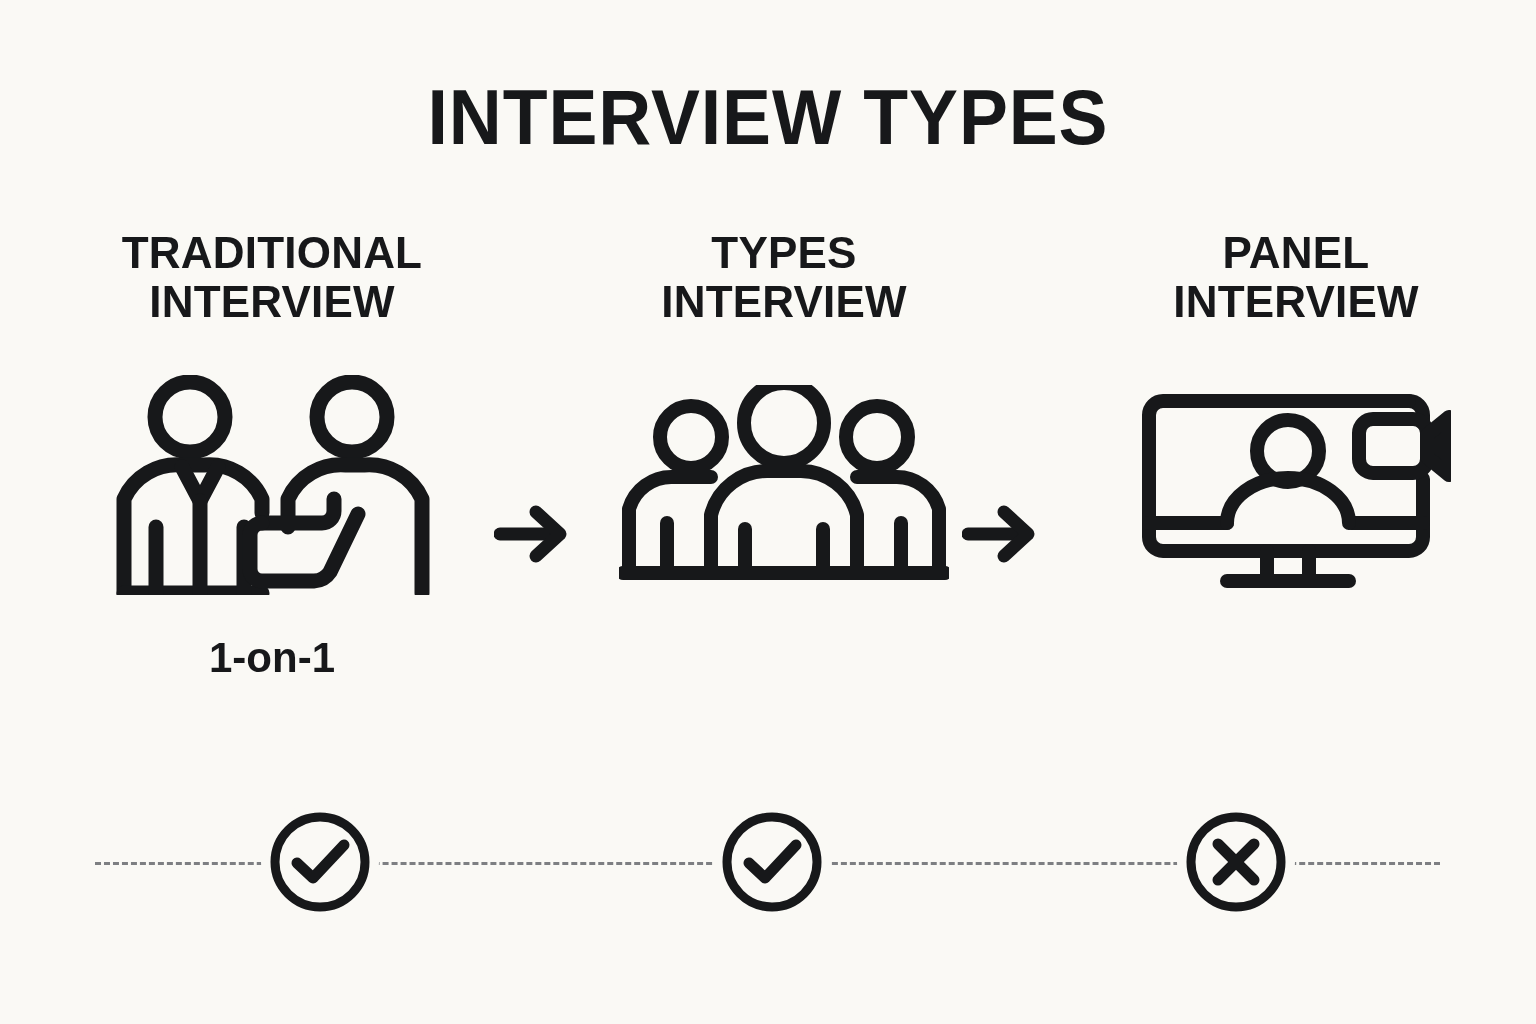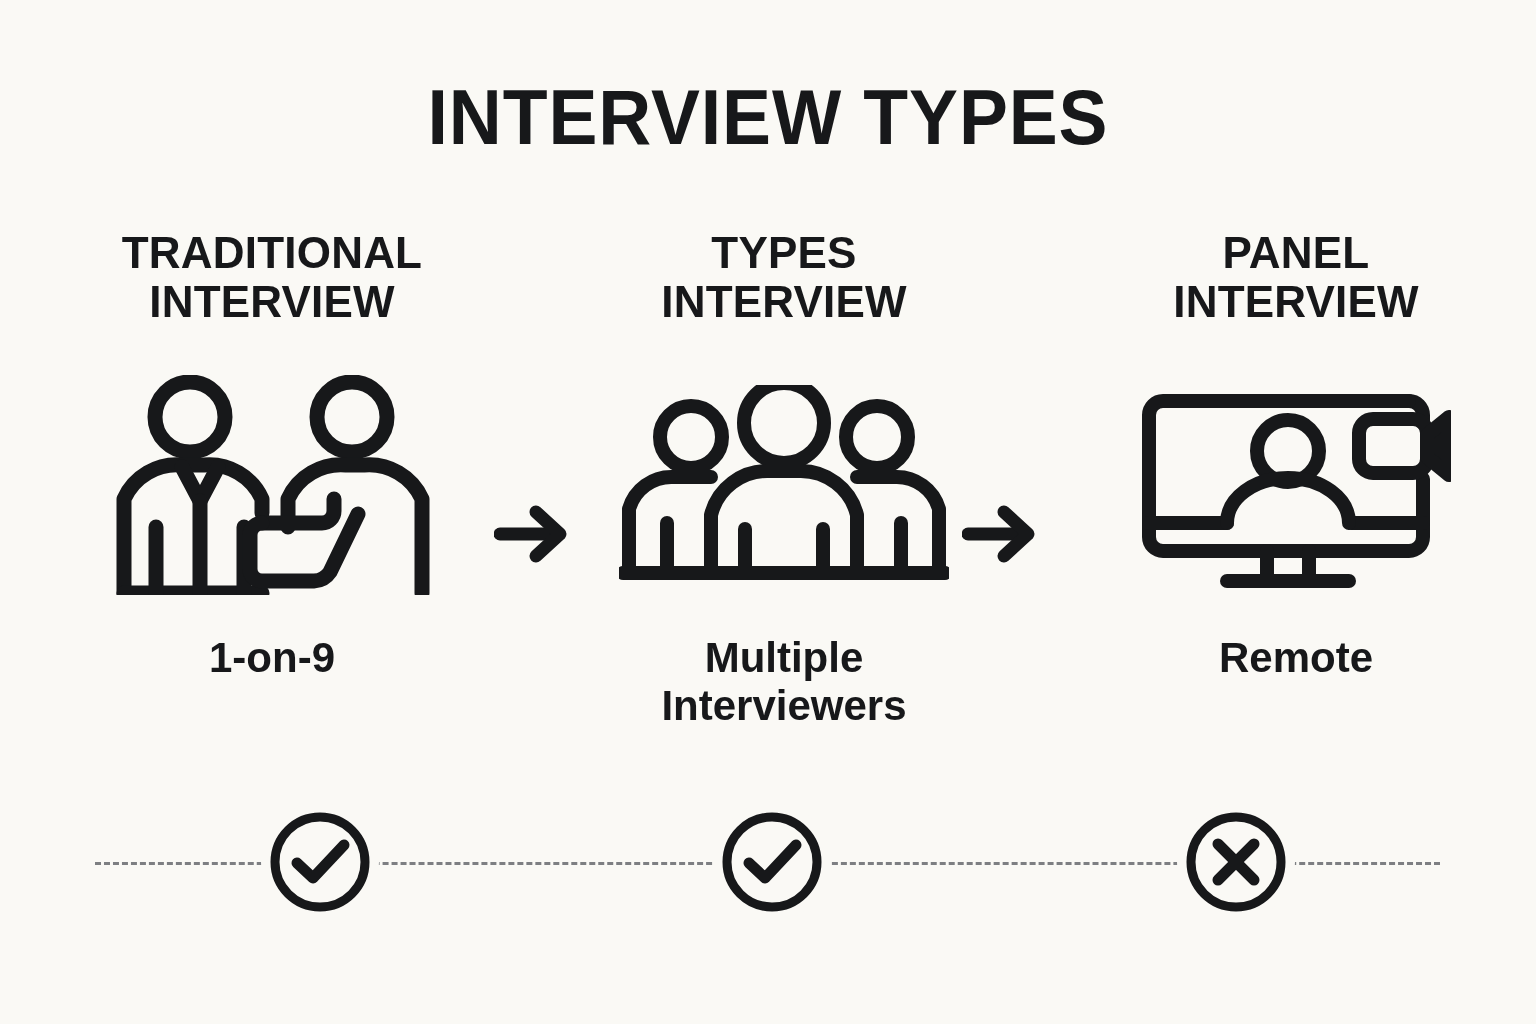--- a/index.html
+++ b/index.html
@@ -159,21 +159,21 @@
           <path d="M132 152 V218"></path>
 
           <circle cx="240" cy="42" r="35"></circle>
 
           <path d="M310 218 V124 a58 58 0 0 0 -58 -34 h-18 a58 58 0 0 0 -58 34 v28"></path>
 
           <path d="M150 148 h60 a12 12 0 0 0 12 -12 v-12"></path>
           <path d="M150 148 a12 12 0 0 0 -12 12 v34 a12 12 0 0 0 12 12 h52 a20 20 0 0 0 16 -9 l28 -58"></path>
         </svg>
       </div>
-      <div class="col-caption">1-on-9</div>
+      <div class="col-caption">1-on-1</div>
     </div>
 
     <div class="column">
       <div class="col-heading">TYPES
 INTERVIEW</div>
       <div class="col-icon">
         <svg width="330" height="200" viewBox="0 0 330 200" fill="none" stroke="#17181a" stroke-width="14" stroke-linecap="round" stroke-linejoin="round">
 
           <circle cx="72" cy="52" r="31"></circle>
           <path d="M10 182 V124 a44 44 0 0 1 44 -32 h38"></path>
@@ -184,22 +184,20 @@
           <path d="M282 138 V182"></path>
 
           <circle cx="165" cy="38" r="40"></circle>
           <path d="M92 182 V130 a58 58 0 0 1 58 -44 h30 a58 58 0 0 1 58 44 v52"></path>
           <path d="M126 144 V182"></path>
           <path d="M204 144 V182"></path>
 
           <path d="M4 188 H326"></path>
         </svg>
       </div>
-      <div class="col-caption">Multiple
-Interviewers</div>
     </div>
 
     <div class="column">
       <div class="col-heading">PANEL
 INTERVIEW</div>
       <div class="col-icon">
         <svg width="310" height="225" viewBox="0 0 310 225" fill="none" stroke="#17181a" stroke-width="14" stroke-linecap="round" stroke-linejoin="round">
 
           <path d="M268 28 a14 14 0 0 1 14 14 v8"></path>
           <path d="M268 28 H22 a14 14 0 0 0 -14 14 v122 a14 14 0 0 0 14 14 h246 a14 14 0 0 0 14 -14 V106"></path>
@@ -211,21 +209,20 @@
           <path d="M168 178 V204"></path>
           <path d="M86 208 H208"></path>
 
           <circle cx="147" cy="78" r="31"></circle>
           <path d="M86 150 a61 45 0 0 1 122 0"></path>
 
           <rect x="218" y="46" width="68" height="54" rx="14"></rect>
           <path d="M286 62 L308 44 V102 L286 84 Z" fill="#17181a"></path>
         </svg>
       </div>
-      <div class="col-caption">Remote</div>
     </div>
 
   </div>
 
   <div class="arrow arrow-1">
     <svg width="76" height="72" viewBox="0 0 76 72" fill="none" stroke="#17181a" stroke-width="13" stroke-linecap="round" stroke-linejoin="round">
       <path d="M6 36 H62"></path>
       <path d="M42 14 L66 36 L42 58"></path>
     </svg>
   </div>

